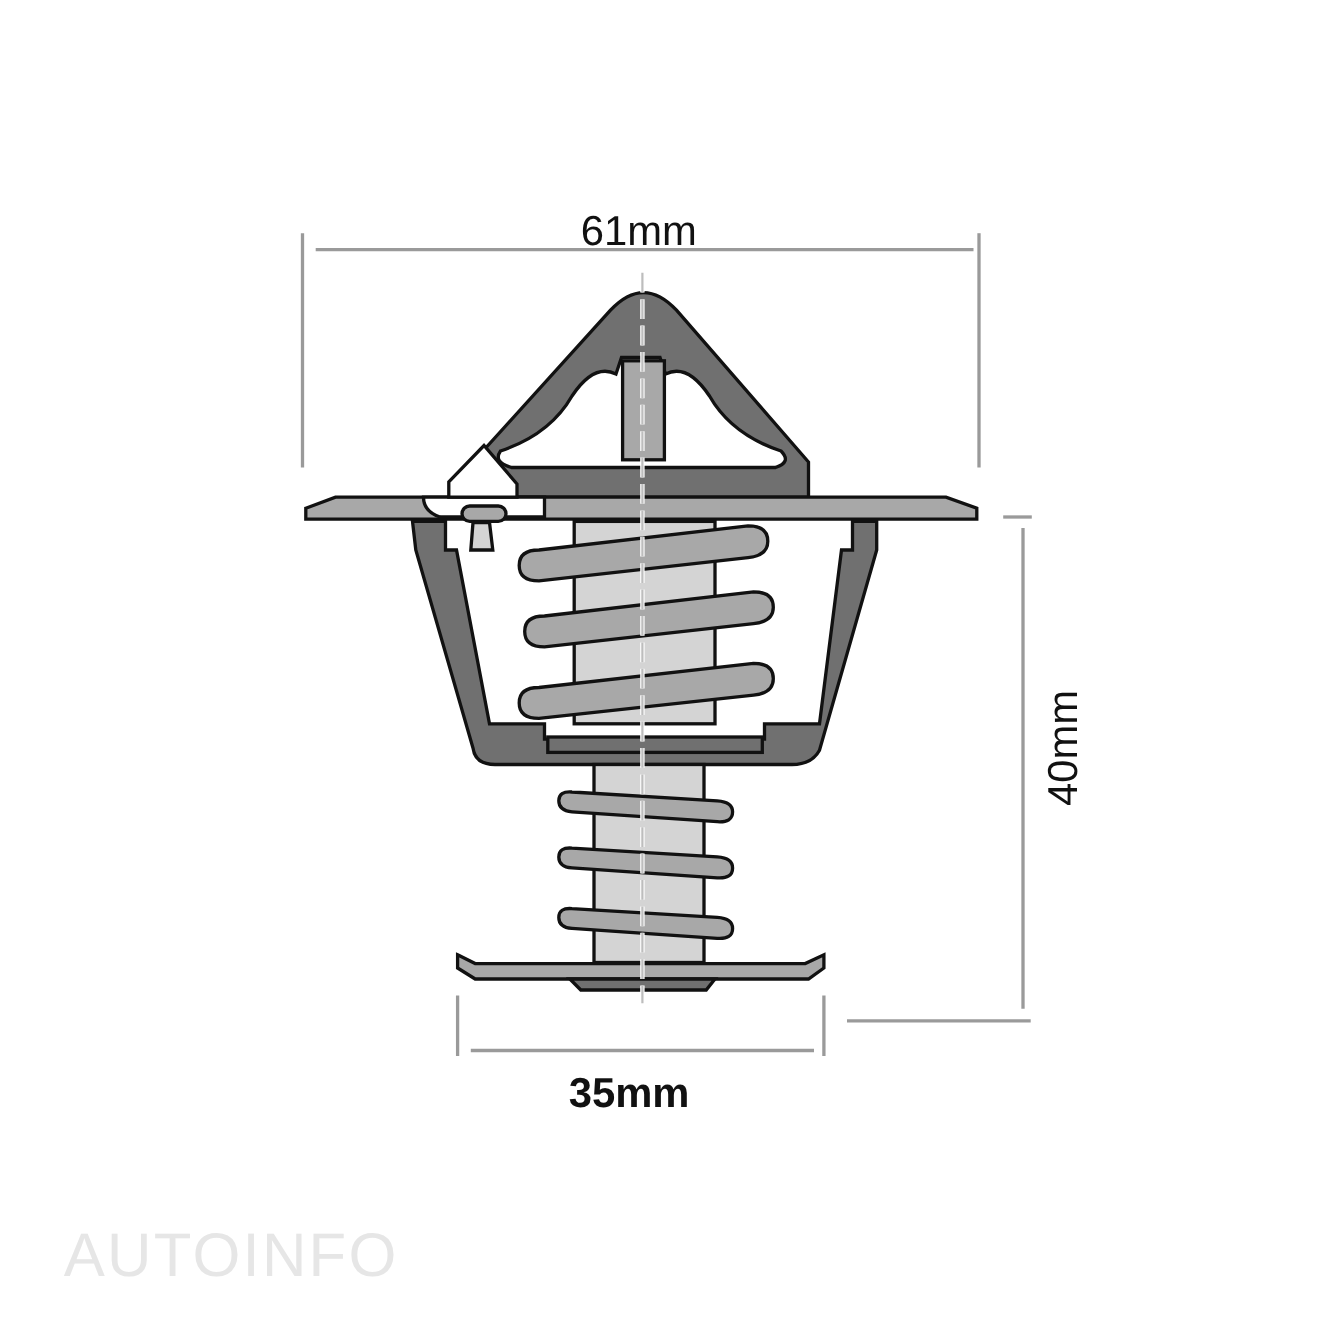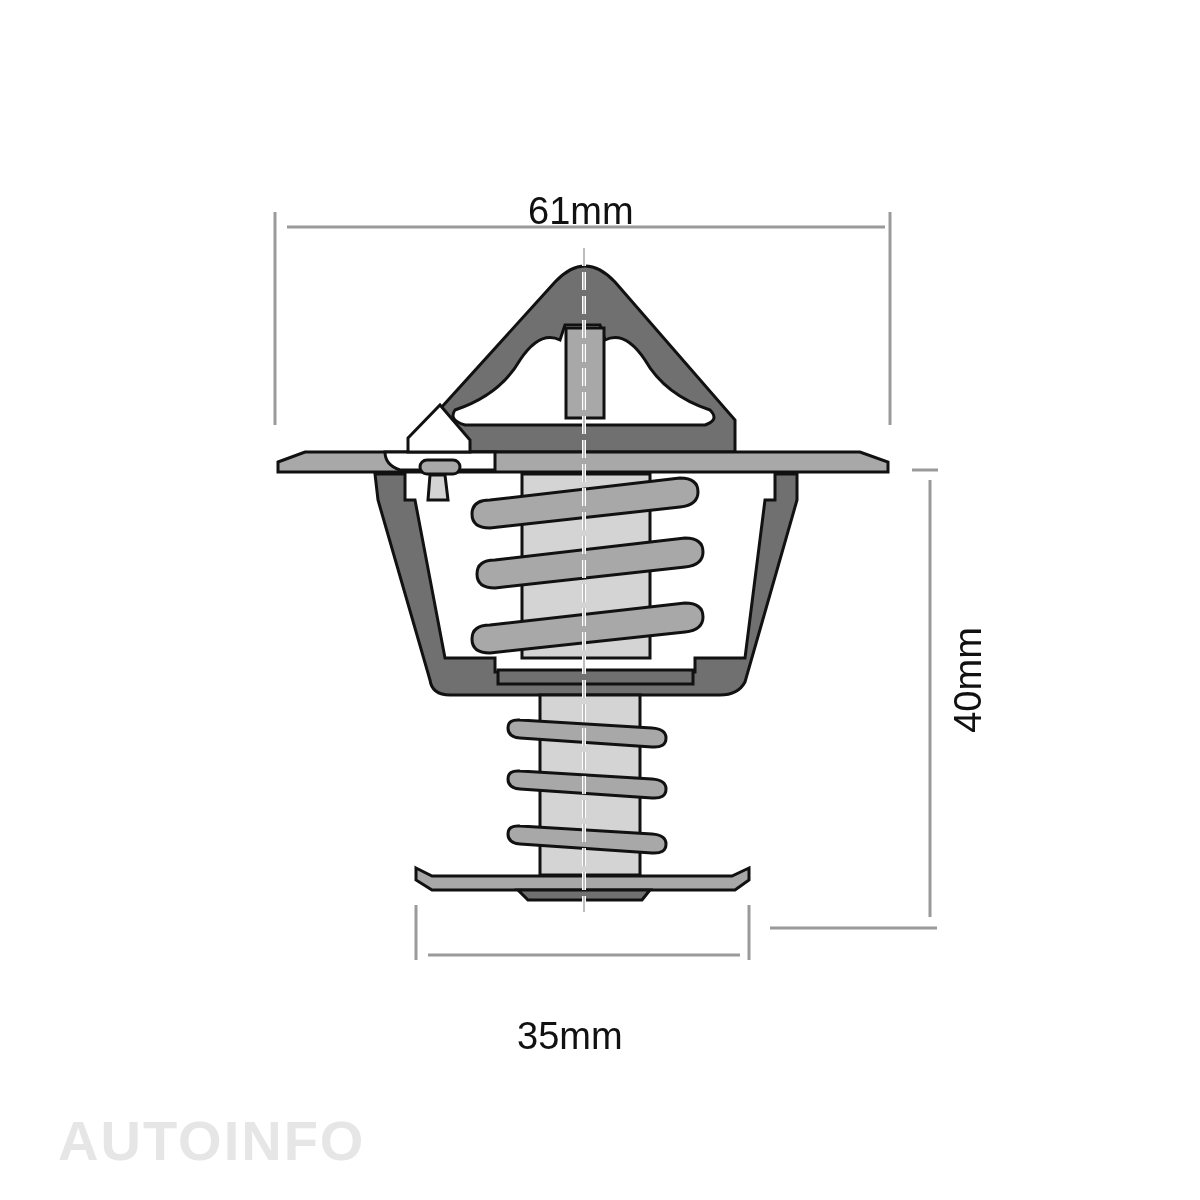--- a/index.html
+++ b/index.html
@@ -1,22 +1,22 @@
 <!DOCTYPE html>
 <html><head>
 <meta charset="utf-8">
 <style>
   html,body{margin:0;padding:0;background:#ffffff;}
   body{width:1200px;height:1200px;position:relative;overflow:hidden;font-family:"Liberation Sans",sans-serif;}
   #diagram{position:absolute;left:0;top:0;width:1200px;height:1200px;}
   .dim-label{position:absolute;font-size:38px;color:#111;font-family:"Liberation Sans",sans-serif;white-space:nowrap;}
   #lbl-width{left:528px;top:190px;}
-  #lbl-flange{left:517px;top:1015px;}
+  #lbl-flange{left:517px;top:973px;font-weight:bold;}
   #lbl-height{left:968px;top:680px;transform:translate(-50%,-50%) rotate(-90deg);}
-  #watermark{position:absolute;left:58px;top:1108px;font-size:56px;letter-spacing:2px;color:#e6e6e6;font-family:"Liberation Sans",sans-serif;font-weight:700;}
+  #watermark{position:absolute;left:58px;top:1108px;font-size:56px;letter-spacing:2px;color:#e6e6e6;font-family:"Liberation Sans",sans-serif;font-weight:400;}
 </style>
 </head>
 <body>
 
 <svg id="diagram" viewBox="0 0 1200 1200" xmlns="http://www.w3.org/2000/svg">
 
   <g stroke="#9a9a9a" stroke-width="3" fill="none">
     <line x1="287" y1="227" x2="885" y2="227"></line>
     <line x1="275" y1="212" x2="275" y2="425"></line>
     <line x1="890" y1="212" x2="890" y2="425"></line>

